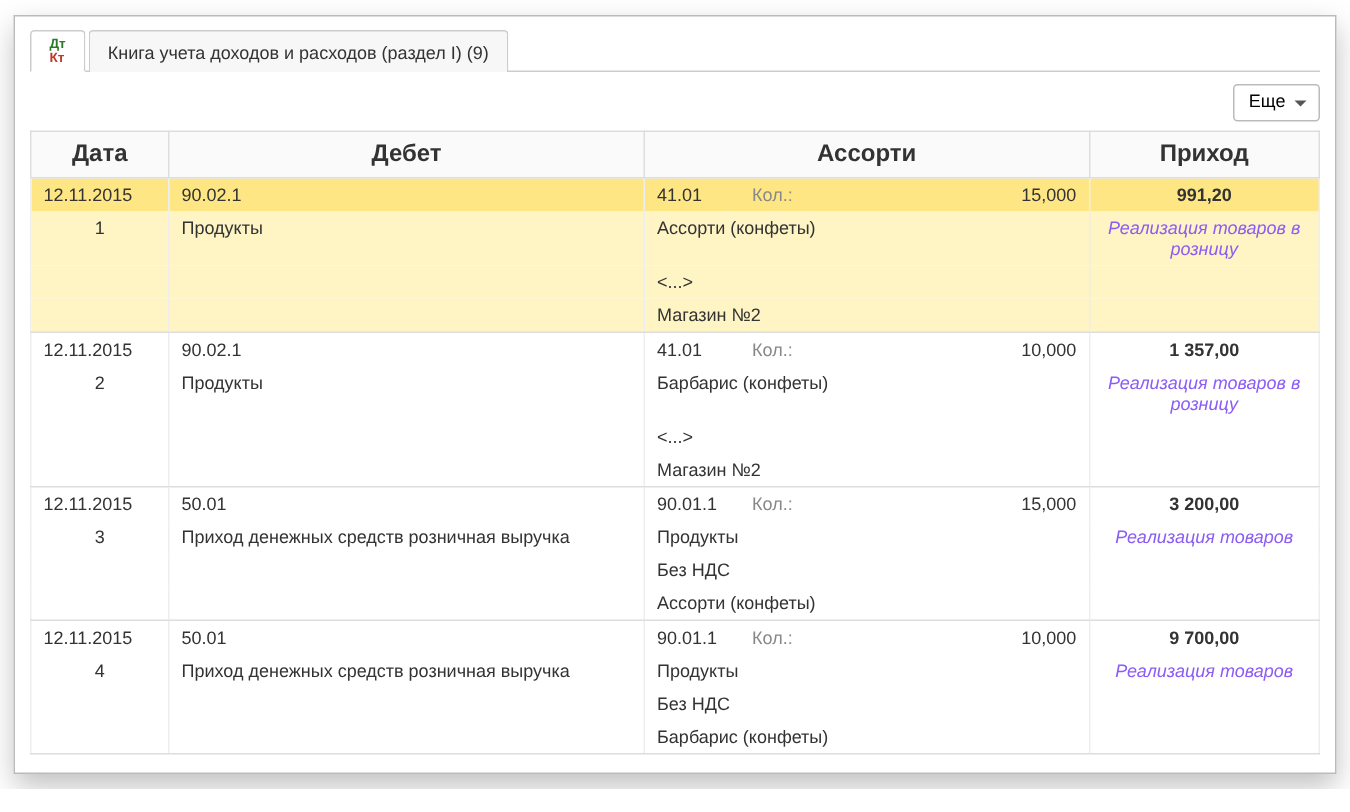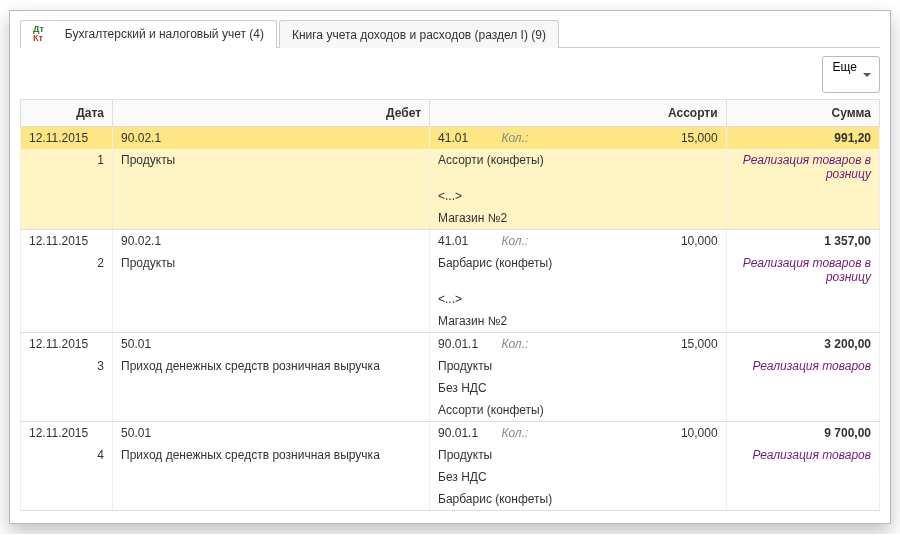--- a/index.html
+++ b/index.html
@@ -4,44 +4,43 @@
 <style>
   html,body{margin:0;padding:0;font-family:Arial,Helvetica,sans-serif;font-size:12px;color:#333;background:#fff}
   .frame{width:860px;margin:10px auto;border:1px solid #bbb;box-shadow:0 8px 18px rgba(0,0,0,.25);padding:8px 10px 12px 10px;background:#fff}
   .tabs{display:flex;border-bottom:1px solid #ccc;height:28px}
   .tab{display:flex;align-items:center;gap:21px;padding:0 12px;border:1px solid #ccc;border-bottom:none;background:#f7f7f7;font-size:12px;color:#333;border-radius:3px 3px 0 0;margin-right:2px;position:relative;top:1px;cursor:pointer}
   .tab.active{background:#fff;border-bottom:1px solid #fff}
   .tab-icon{font-size:9px;line-height:1;white-space:pre}
   .dt{color:#2a7a2a;font-weight:bold}
   .kt{color:#c0392b;font-weight:bold}
   .toolbar{display:flex;justify-content:flex-end;padding:8px 0 6px 0}
-  .more-btn{border:1px solid #bbb;background:#fff;border-radius:3px;padding:3px 22px 18px 10px;cursor:pointer;position:relative;font-size:12px}
+  .more-btn{border:1px solid #bbb;background:#fff;border-radius:3px;padding:3px 22px 6px 10px;cursor:pointer;position:relative;font-size:12px}
   .more-btn::after{content:"";position:absolute;right:8px;top:50%;margin-top:-2px;border:4px solid transparent;border-top-color:#555}
   table.register{width:100%;border-collapse:collapse;border:1px solid #ddd;table-layout:fixed}
-  table.register th{background:#fafafa;border:1px solid #ddd;text-align:right;font-weight:bold;padding:6px 8px;font-size:12px}
+  table.register th{background:#fafafa;border:1px solid #ddd;text-align:center;font-weight:bold;padding:6px 8px;font-size:16px}
   table.register td{border-left:1px solid #eee;border-right:1px solid #eee;padding:4px 8px;vertical-align:top;font-size:12px}
   tr.bsep td{border-bottom:1px solid #ddd}
-  .num{text-align:right}
-  .ital{font-style:italic;color:#701a75}
-  .kol{color:#888;font-style:italic}
+  .num{text-align:center}
+  .ital{font-style:italic;color:#8b5cf6}
+  .kol{color:#888;}
   .sel td{background:#fff4c3}
   .selhead td{background:#ffe684}
   col.date{width:90px}
   col.debet{width:310px}
   col.credit{width:290px}
   col.sum{width:150px}
 </style>
 </head>
 <body>
 <div class="frame">
 
 <div class="tabs">
   <div class="tab active">
     <span class="tab-icon"><span class="dt">Дт</span><br><span class="kt">Кт</span></span>
-    <span>Бухгалтерский и налоговый учет (4)</span>
   </div>
   <div class="tab">
     <span>Книга учета доходов и расходов (раздел I) (9)</span>
   </div>
 </div>
 
 <div class="toolbar">
   <button class="more-btn">
     <span>Еще</span>
   </button>
@@ -52,21 +51,21 @@
         <col class="date">
         <col class="debet">
         <col class="credit">
         <col class="sum">
       </colgroup>
   <thead>
     <tr>
       <th>Дата</th>
       <th>Дебет</th>
       <th>Ассорти</th>
-      <th>Сумма</th>
+      <th>Приход</th>
     </tr>
   </thead>
   <tbody id="tb">
         <tr class="selhead">
           <td>12.11.2015</td>
           <td>90.02.1</td>
           <td><span style="display:inline-block;width:60px">41.01</span> <span class="kol">Кол.:</span> <span class="num" style="float:right">15,000</span></td>
           <td class="num"><b>991,20</b></td>
         </tr>
         <tr class="sel">

